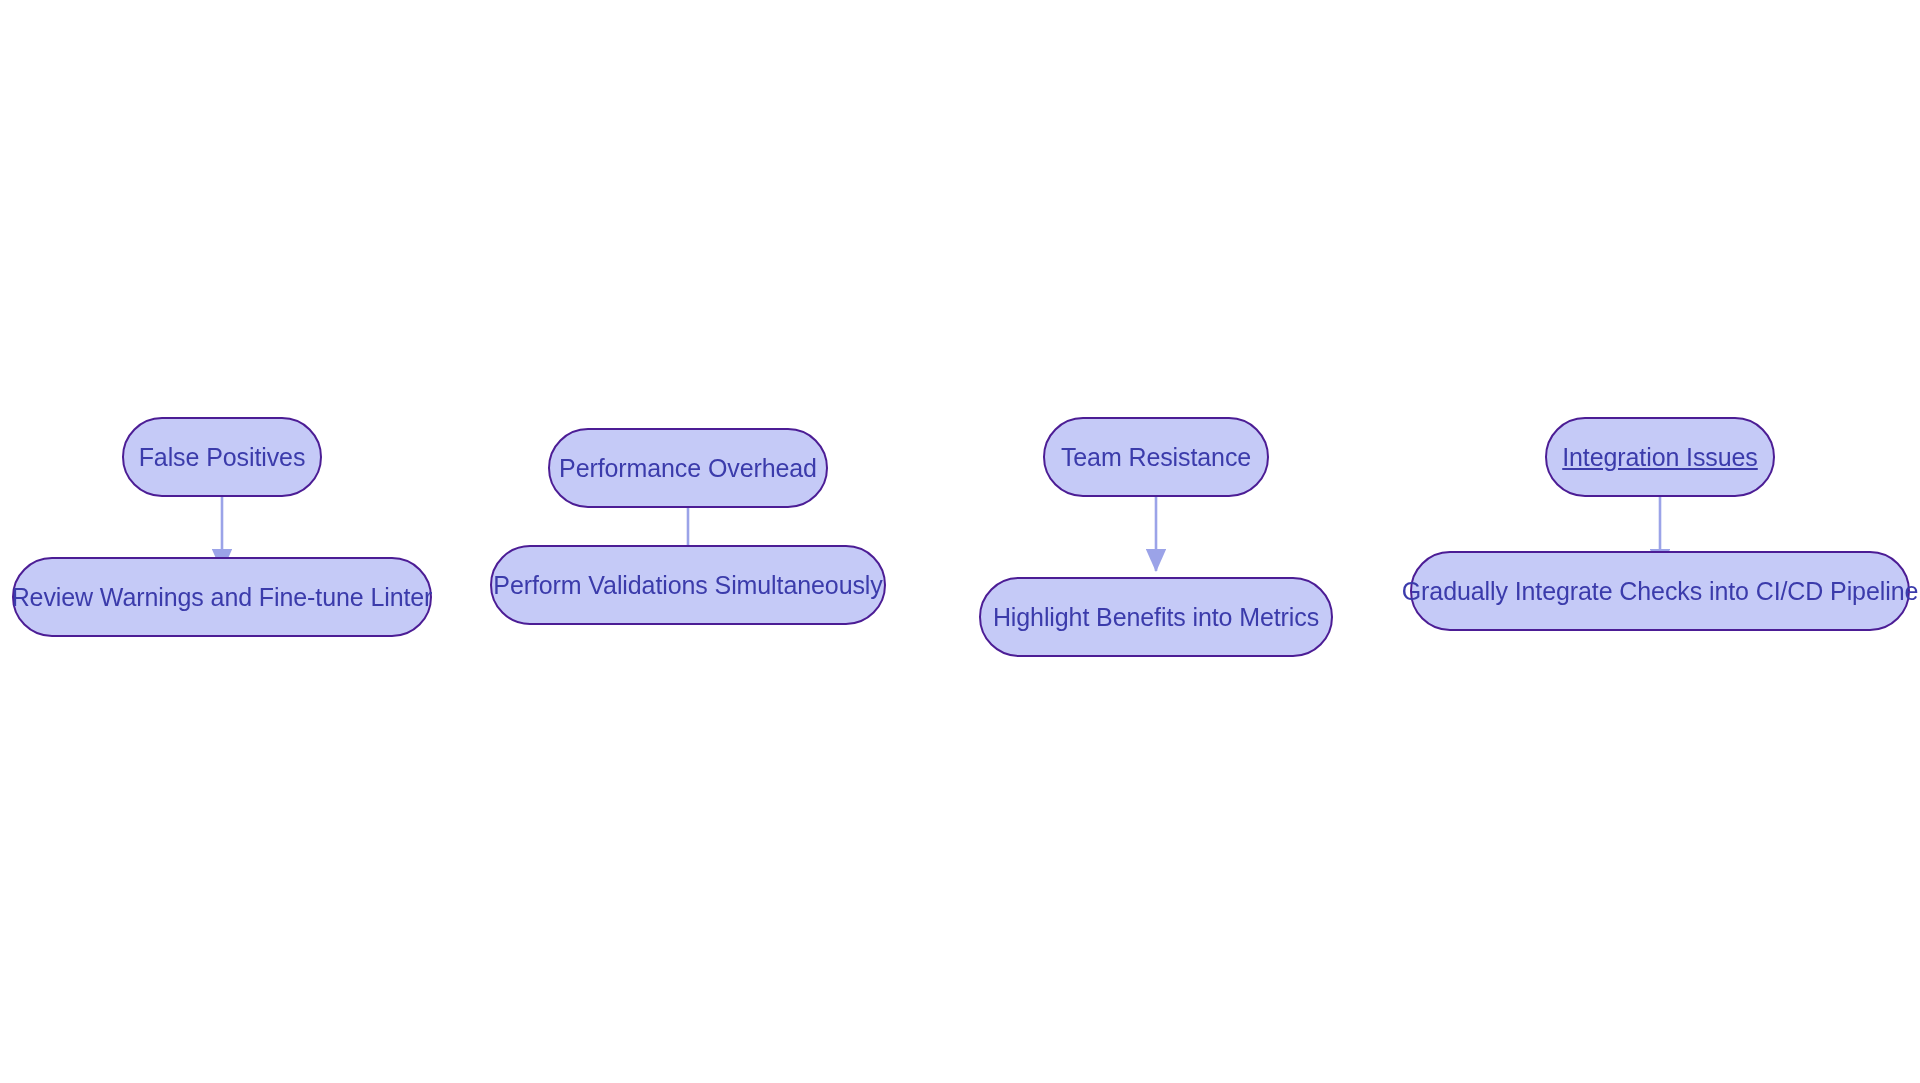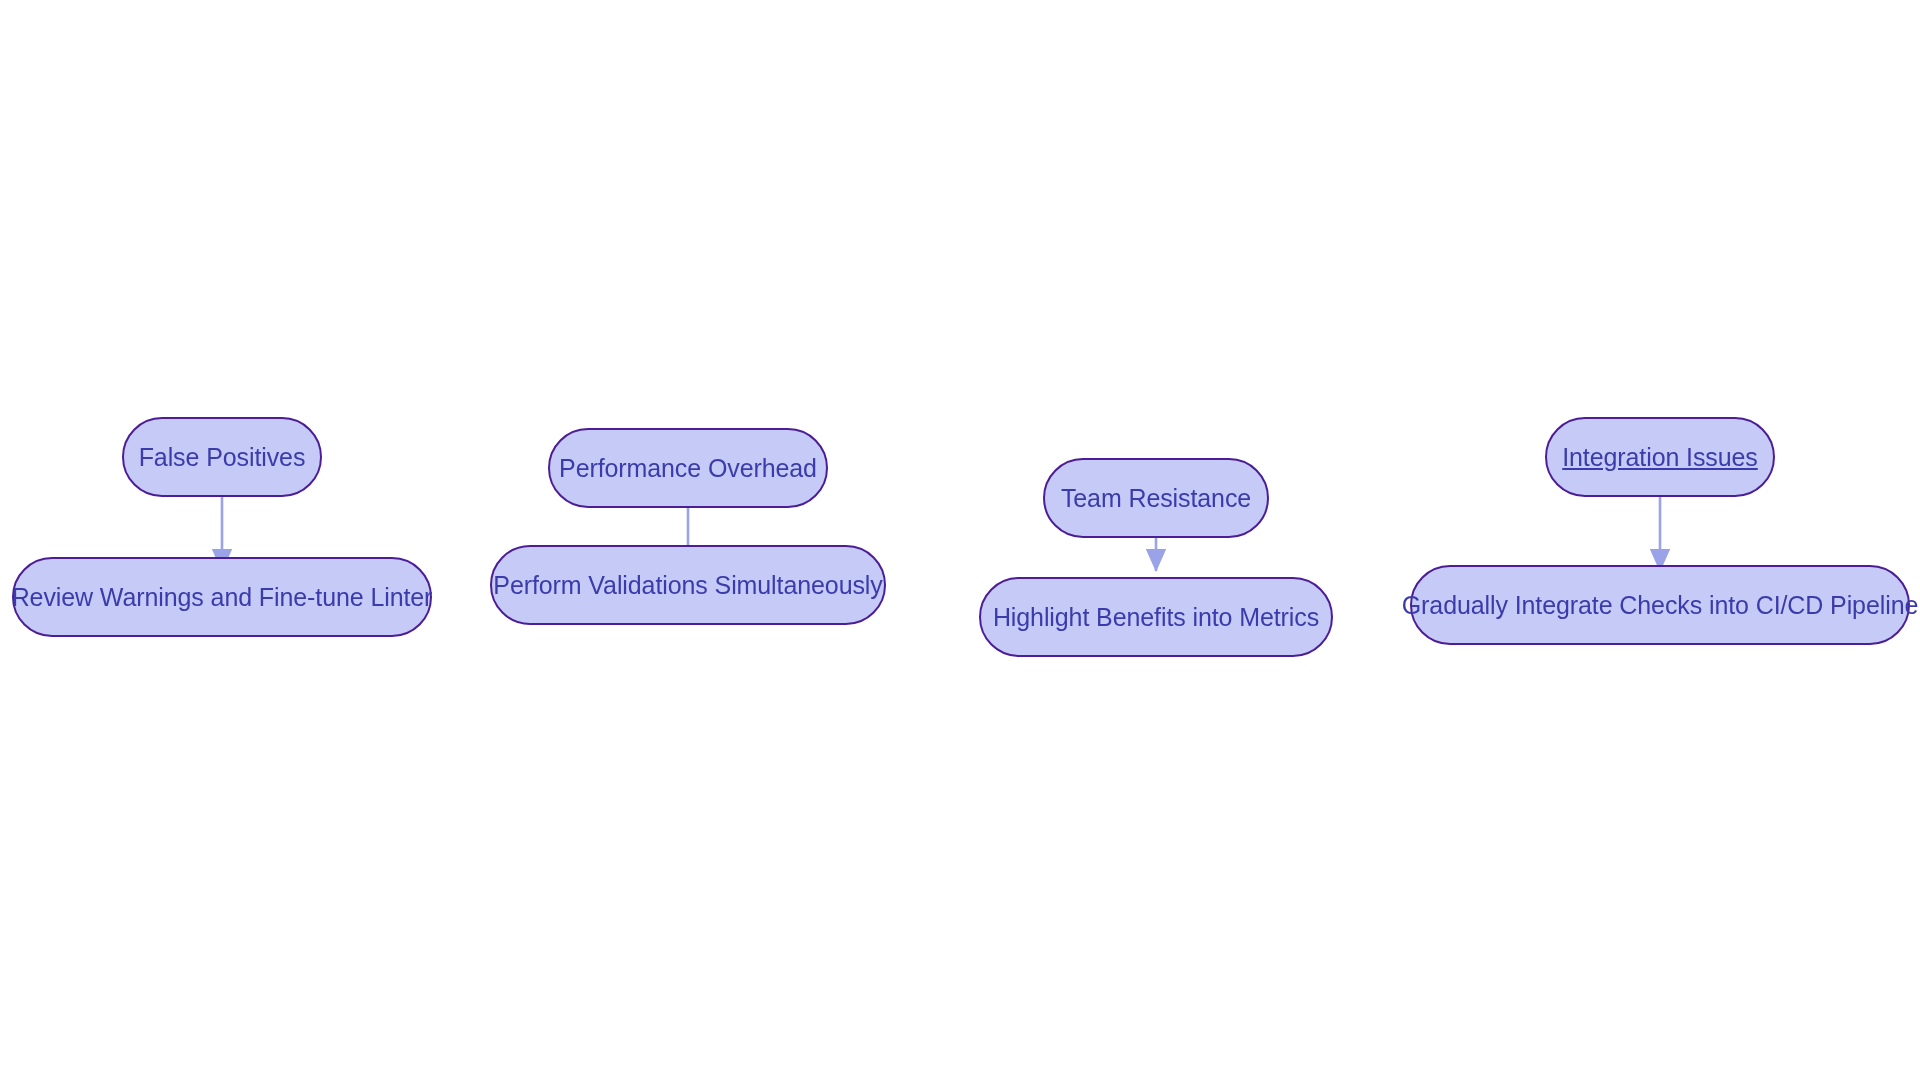--- a/index.html
+++ b/index.html
@@ -86,27 +86,27 @@
     <span class="node-label">Review Warnings and Fine-tune Linter</span>
   </div>
 
   <div class="node" style="left:548px; top:428px; width:280px;">
     <span class="node-label">Performance Overhead</span>
   </div>
   <div class="node" style="left:490px; top:545px; width:396px;">
     <span class="node-label">Perform Validations Simultaneously</span>
   </div>
 
-  <div class="node" style="left:1043px; top:417px; width:226px;margin-top:41px;">
+  <div class="node" style="left:1043px; top:417px; width:226px;">
     <span class="node-label">Team Resistance</span>
   </div>
   <div class="node" style="left:979px; top:577px; width:354px;">
     <span class="node-label">Highlight Benefits into Metrics</span>
   </div>
 
   <div class="node" style="left:1545px; top:417px; width:230px;text-decoration:underline;">
     <span class="node-label">Integration Issues</span>
   </div>
-  <div class="node" style="left:1410px; top:565px; width:500px;">
+  <div class="node" style="left:1410px; top:551px; width:500px;">
     <span class="node-label">Gradually Integrate Checks into CI/CD Pipeline</span>
   </div>
 
 </div>
 
 </body></html>

